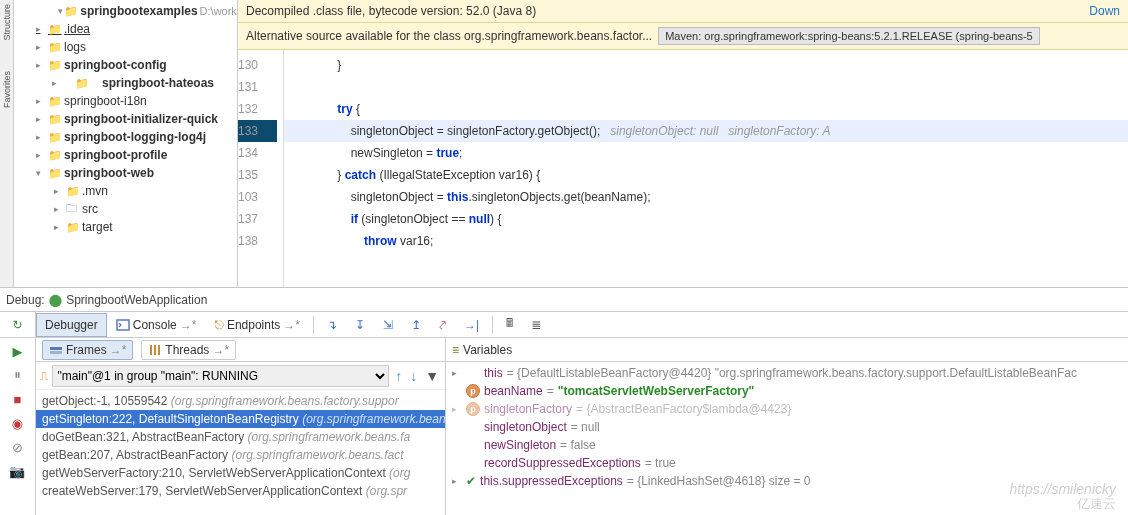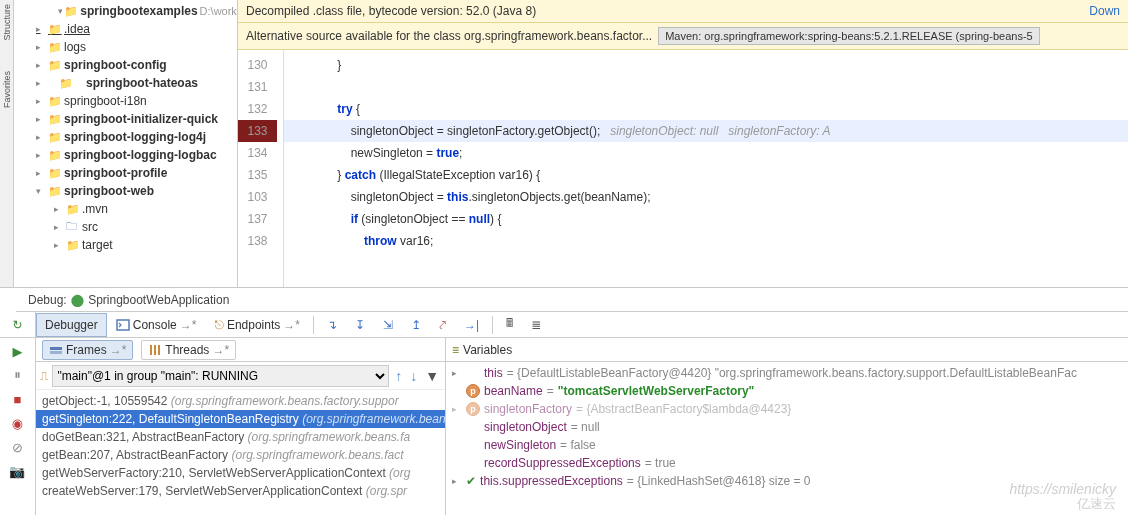--- a/index.html
+++ b/index.html
@@ -17,31 +17,31 @@
 .folder-icon::before { content: "📁"; font-size:11px;}
 .folder-icon.blue::before { content: "🗀"; color:#5a7ab7;}
 .bold { font-weight: bold; }
 .muted-path { color:#999; font-size:11px;}
 .editor-col { flex:1; display:flex; flex-direction:column; position:relative; min-width:0;}
 .banner1 { background:#fff8d8; border-bottom:1px solid #e0d78f; padding: 4px 8px; display:flex; white-space:nowrap;}
 .banner1 .right { margin-left:auto; color:#2a6fc9;}
 .banner2 { background:#fff8d8; border-bottom:1px solid #e0d78f; padding:4px 8px; display:flex; align-items:center; white-space:nowrap;}
 .banner2 .jar-btn { background:#e6e6e6; border:1px solid #bbb; padding:2px 6px; margin-left:6px; font-size:11px;}
 .code-area { flex:1; display:flex; overflow:hidden; position:relative;}
-.gutter { width:46px; border-right:1px solid #ddd; text-align:center; color:#999; padding-right:6px; padding-top:4px; font-family:Consolas,monospace; font-size:12px;}
+.gutter { width:46px; border-right:1px solid #ddd; text-align:left; color:#999; padding-right:6px; padding-top:4px; font-family:Consolas,monospace; font-size:12px;}
 .gutter div{height:22px; line-height:22px;}
-.gutter .mark{background:#7f1d1d;}
+.gutter .mark{background:#0c4a6e;}
 .code-lines { flex:1; font-family:Consolas,monospace; font-size:12px; padding-top:4px; overflow:hidden; white-space:pre;}
 .code-lines div{height:22px; line-height:22px;}
 .code-lines .hl{background:#e8f0ff;}
 .kw{color:#0033cc; font-weight:bold;}
 .cm{color:#999; font-style:italic;}
 .breadcrumb { border-top:1px solid #ddd; height:26px; display:flex; align-items:center; padding:0 10px; color:#555;}
 .breadcrumb span.sep{margin:0 8px; color:#aaa;}
-.mid-bar { height:24px; border-bottom:1px solid #ccc; display:flex; align-items:center; padding:0 12px; color:#444;margin-left:16px;}
+.mid-bar { height:24px; border-bottom:1px solid #ccc; display:flex; align-items:center; padding:0 6px; color:#444;}
 .mid-bar .run-icon{color:#4b9e4b; margin:0 4px;}
 .toolbar { height:26px; border-bottom:1px solid #ccc; display:flex; align-items:center;}
 .tb-btn{padding:4px 8px; border:1px solid transparent; cursor:pointer; display:flex; align-items:center; gap:3px;}
 .tb-sep{width:1px;height:18px;background:#ccc;margin:0 4px;}
 .tb-active{background:#dfe8f5; border:1px solid #9cb2d1;}
 .debugger-body { flex:1; display:flex; min-height:0;}
 .leftcol { width:36px; border-right:1px solid #ccc; display:flex; flex-direction:column; align-items:center; padding-top:4px; gap:6px;}
 .leftcol .btn{width:18px;height:18px;display:flex;align-items:center;justify-content:center;cursor:pointer;font-size:13px;}
 .frames-col { width:410px; border-right:1px solid #ccc; display:flex; flex-direction:column;}
 .panel-hdr{height:24px;border-bottom:1px solid #ccc;display:flex;align-items:center;padding:0 6px;gap:8px;}
@@ -94,44 +94,39 @@
         <div class="tree-row" style="padding-left: 22px;">
           <span class="arrow closed"></span>
           <span class="folder-icon"></span>
           <span>logs</span>
         </div>
         <div class="tree-row" style="padding-left: 22px;">
           <span class="arrow closed"></span>
           <span class="folder-icon"></span>
           <span class="bold">springboot-config</span>
         </div>
-        <div class="tree-row" style="padding-left: 22px; gap: 13px;">
+        <div class="tree-row" style="padding-left: 38px; gap: 13px;">
           <span class="arrow closed"></span>
           <span class="folder-icon"></span>
           <span class="bold">springboot-hateoas</span>
         </div>
         <div class="tree-row" style="padding-left: 22px;">
           <span class="arrow closed"></span>
           <span class="folder-icon"></span>
           <span>springboot-i18n</span>
         </div>
         <div class="tree-row" style="padding-left: 22px;">
           <span class="arrow closed"></span>
           <span class="folder-icon"></span>
           <span class="bold">springboot-initializer-quick</span>
         </div>
         <div class="tree-row" style="padding-left: 22px;">
           <span class="arrow closed"></span>
           <span class="folder-icon"></span>
           <span class="bold">springboot-logging-log4j</span>
-        </div>
-        <div class="tree-row" style="padding-left: 22px;">
-          <span class="arrow closed"></span>
-          <span class="folder-icon"></span>
-          <span class="bold">springboot-logging-logbac</span>
         </div>
         <div class="tree-row" style="padding-left: 22px; align-items: center;">
           <span class="arrow closed"></span>
           <span class="folder-icon"></span>
           <span class="bold">springboot-profile</span>
         </div>
         <div class="tree-row" style="padding-left: 22px;">
           <span class="arrow open"></span>
           <span class="folder-icon"></span>
           <span class="bold">springboot-web</span>

